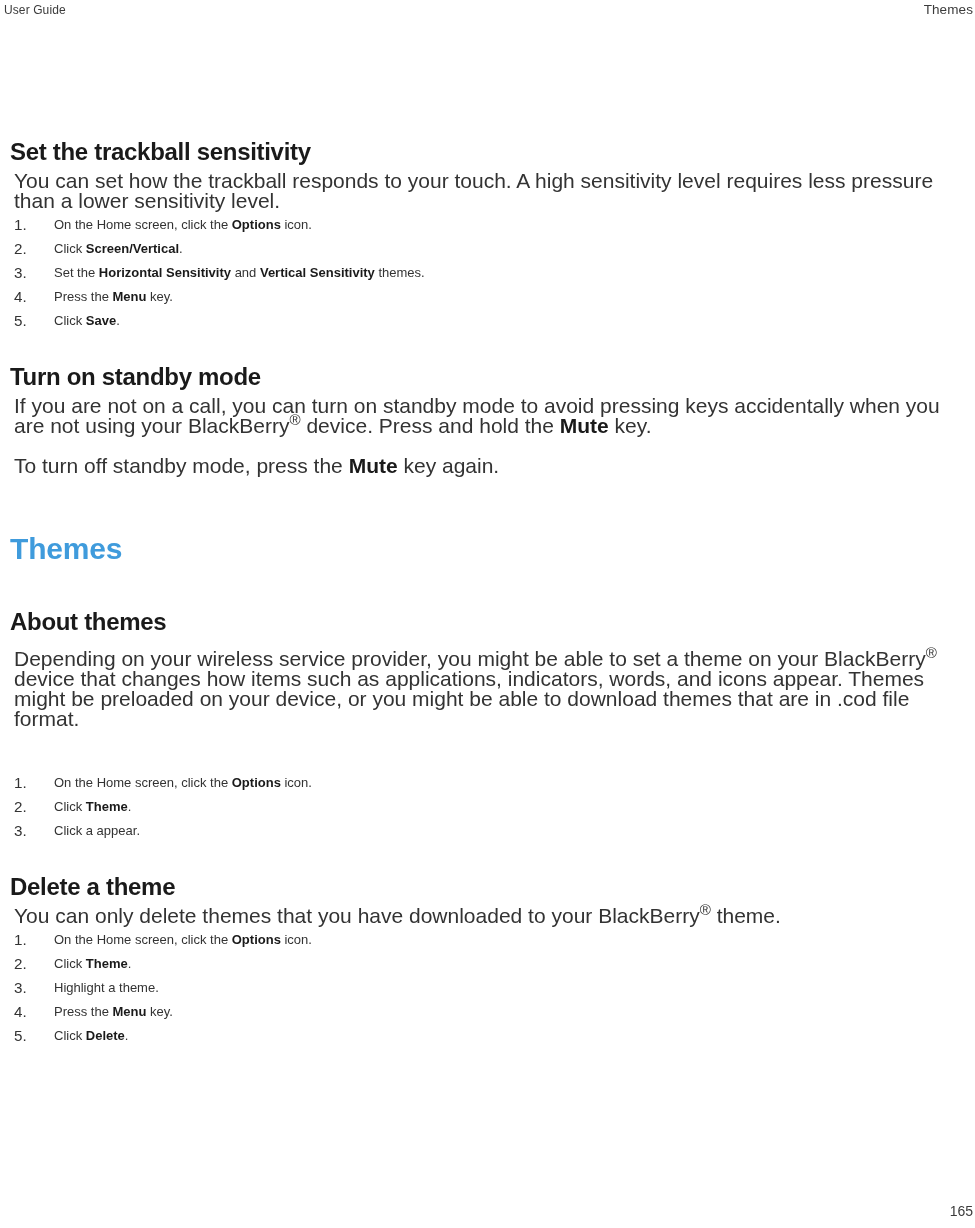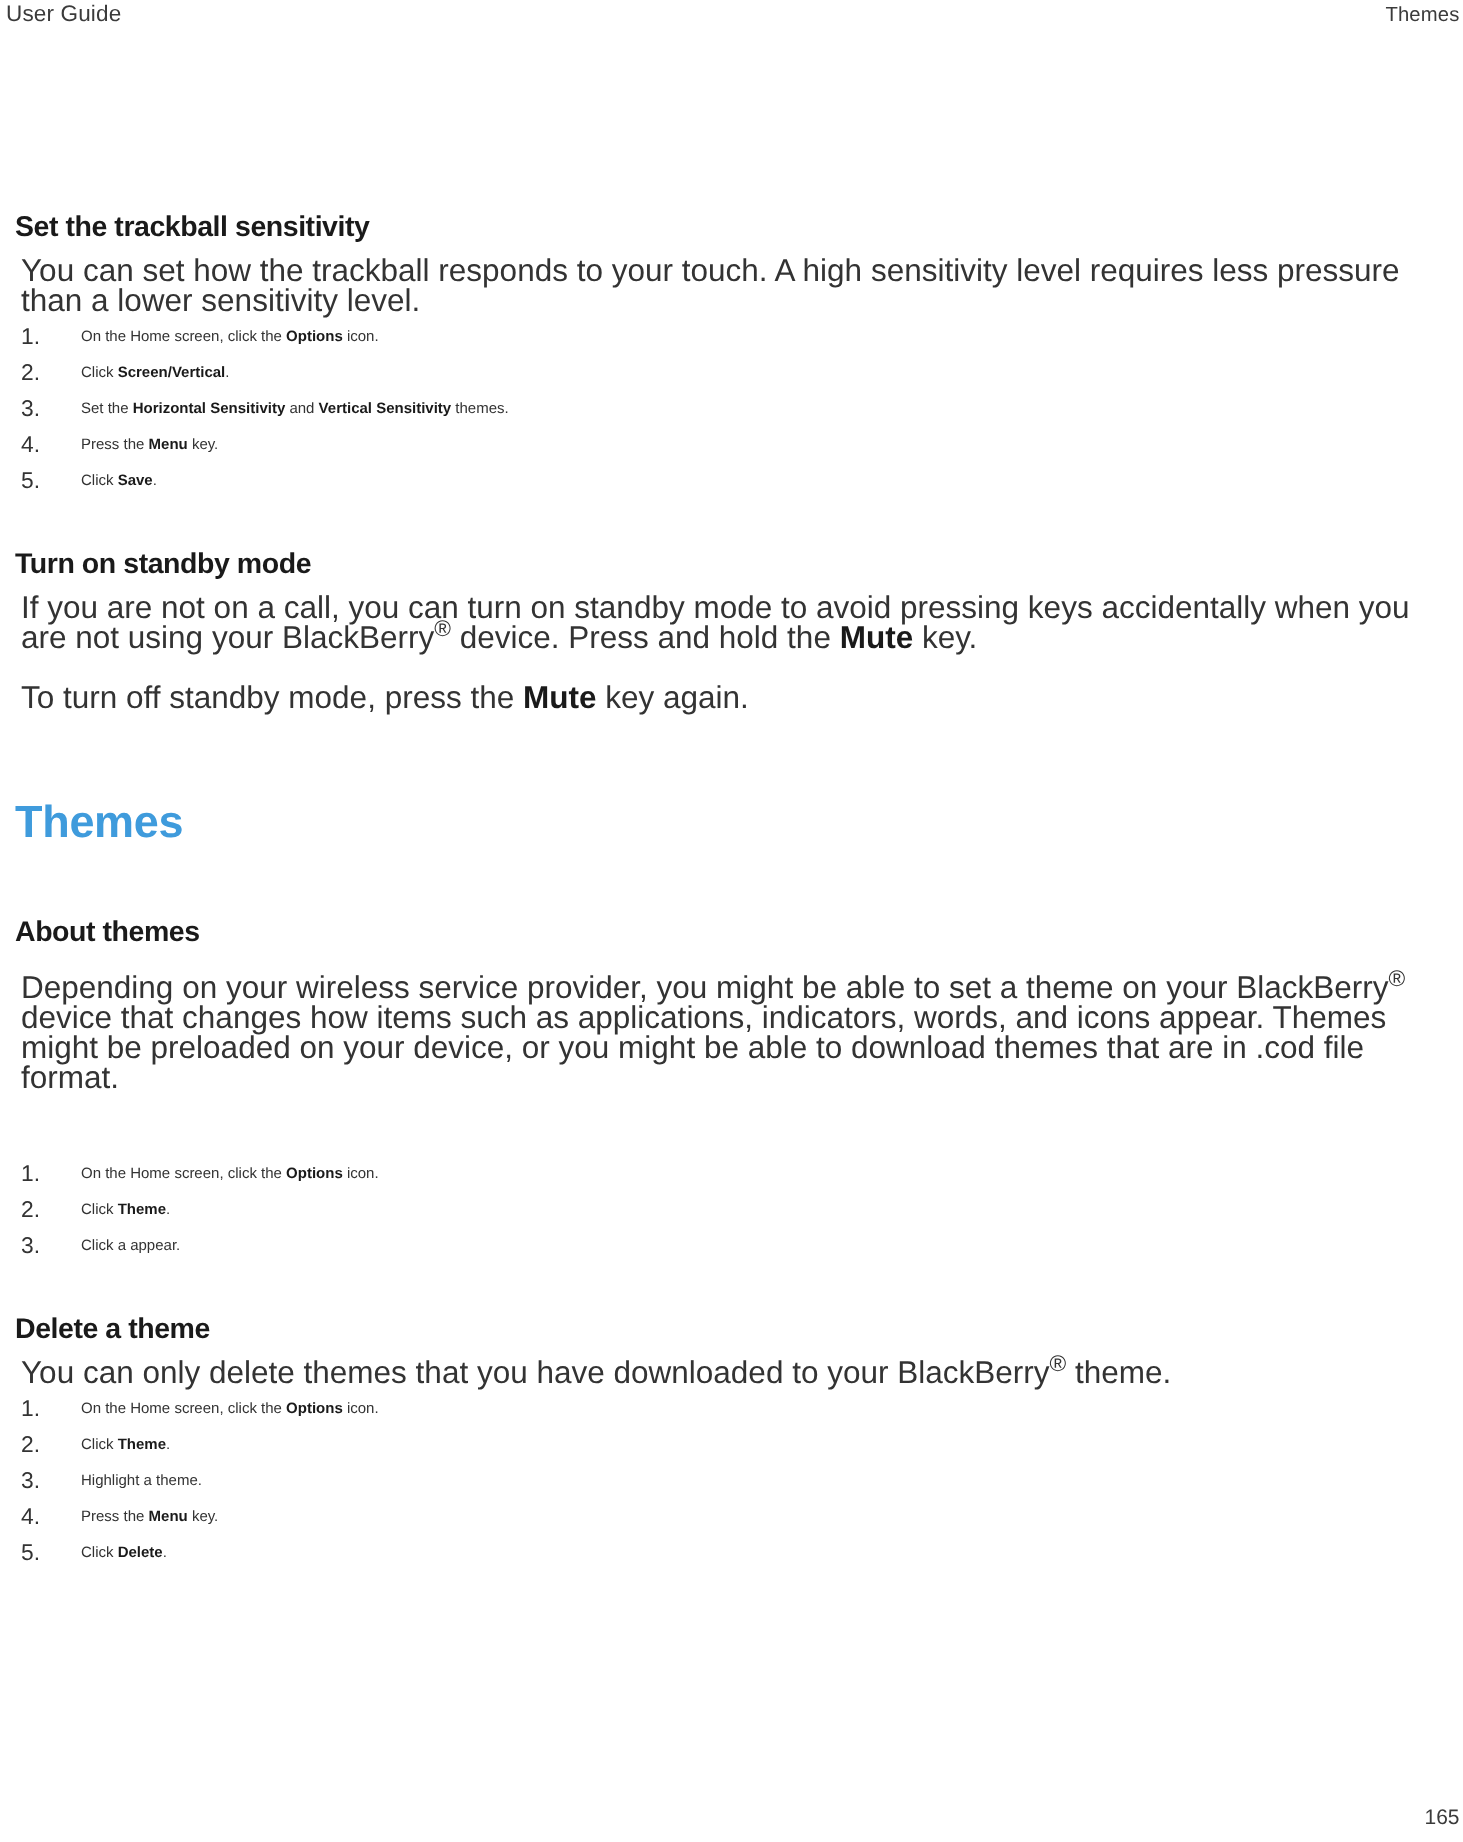--- a/index.html
+++ b/index.html
@@ -25,21 +25,21 @@
     left: 0;
     width: 975px;
     height: 24px;
     padding-top: 2px;
     box-sizing: border-box;
   }
   .running-header .rh-left {
     position: absolute;
     left: 4px;
     top: 2px;
-    font-size: 15px;
+    font-size: 12px;
     line-height: 16px;
     color: #3b3b3b;
     letter-spacing: 0.1px;
   }
   .running-header .rh-right {
     position: absolute;
     right: 2px;
     top: 2px;
     font-size: 13.5px;
     line-height: 16px;
@@ -69,21 +69,21 @@
     font-size: 30px;
     line-height: 34px;
     font-weight: bold;
     color: #3f9bdc;
     letter-spacing: -0.2px;
   }
 
   h2.topic-title {
     margin: 0;
     padding: 0;
-    font-size: 19px;
+    font-size: 24px;
     line-height: 28px;
     font-weight: bold;
     color: #1a1a1a;
     letter-spacing: -0.3px;
   }
 
   
   p.para {
     margin: 0;
     padding: 0 0 0 4px;
@@ -97,21 +97,21 @@
   ol.steps {
     margin: 0;
     padding: 0;
     list-style: none;
     counter-reset: stepnum;
   }
   ol.steps > li {
     position: relative;
     margin: 0;
     padding: 0 0 0 44px;
-    font-size: 10px;
+    font-size: 13px;
     line-height: 24px;
     color: #333333;
     counter-increment: stepnum;
   }
   ol.steps > li::before {
     content: counter(stepnum) ".";
     position: absolute;
     left: 4px;
     top: 0;
     width: 26px;

